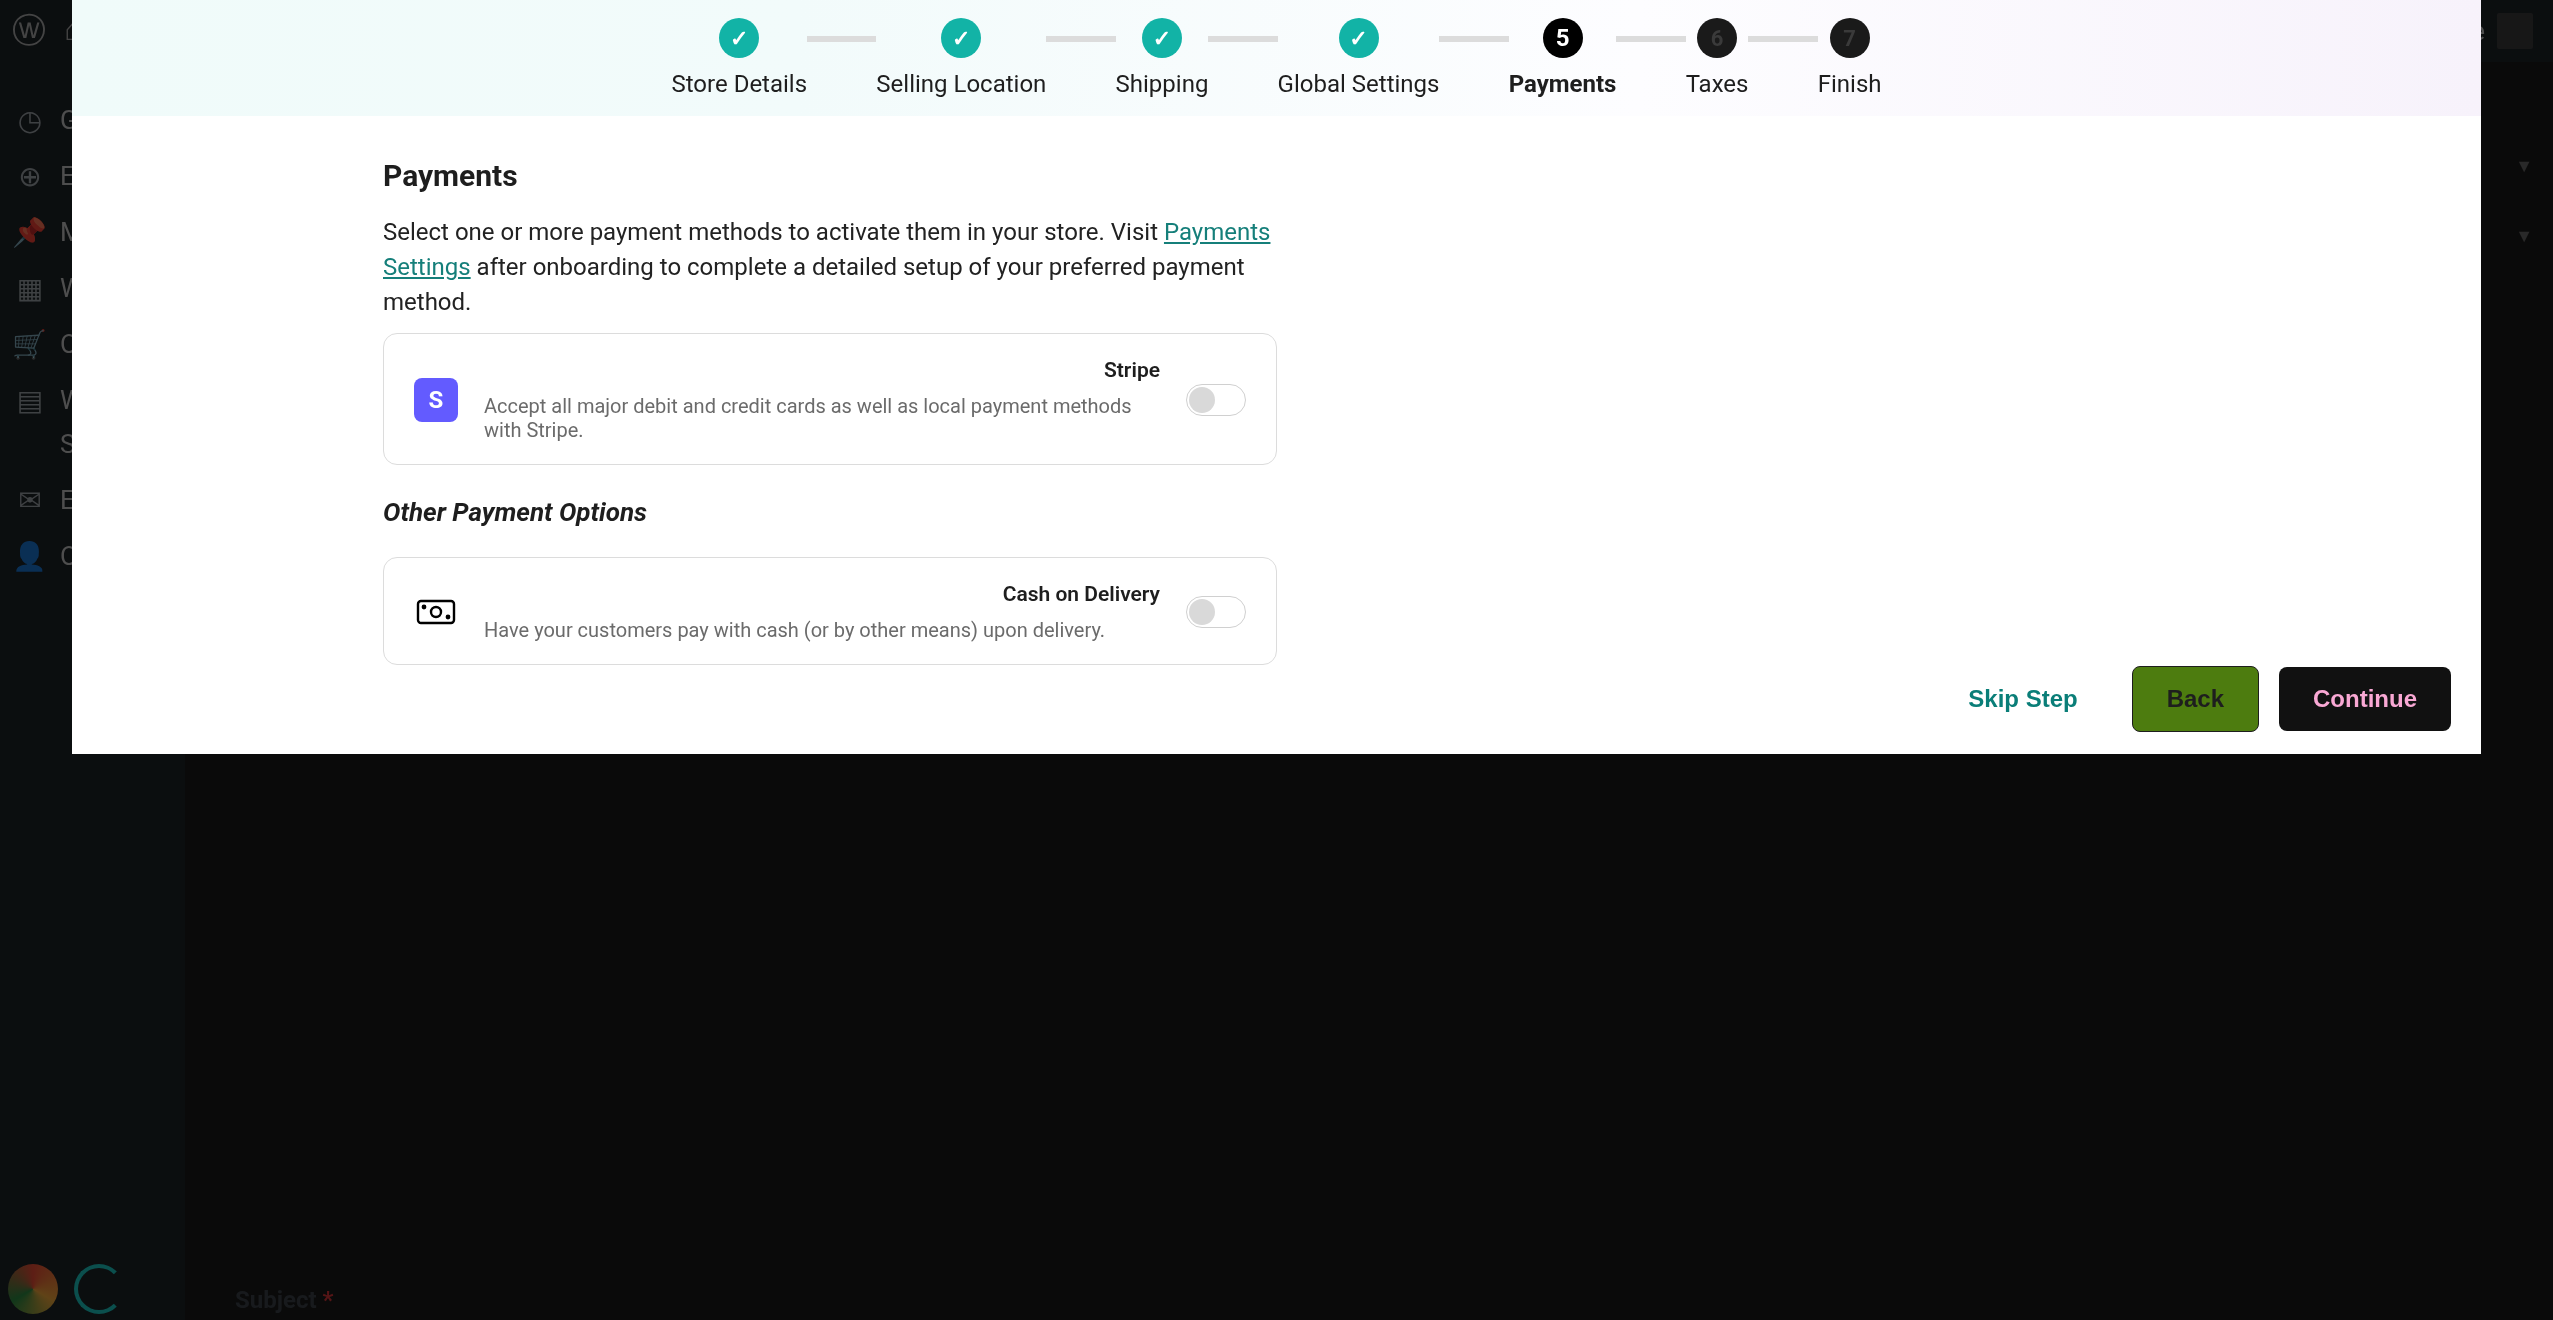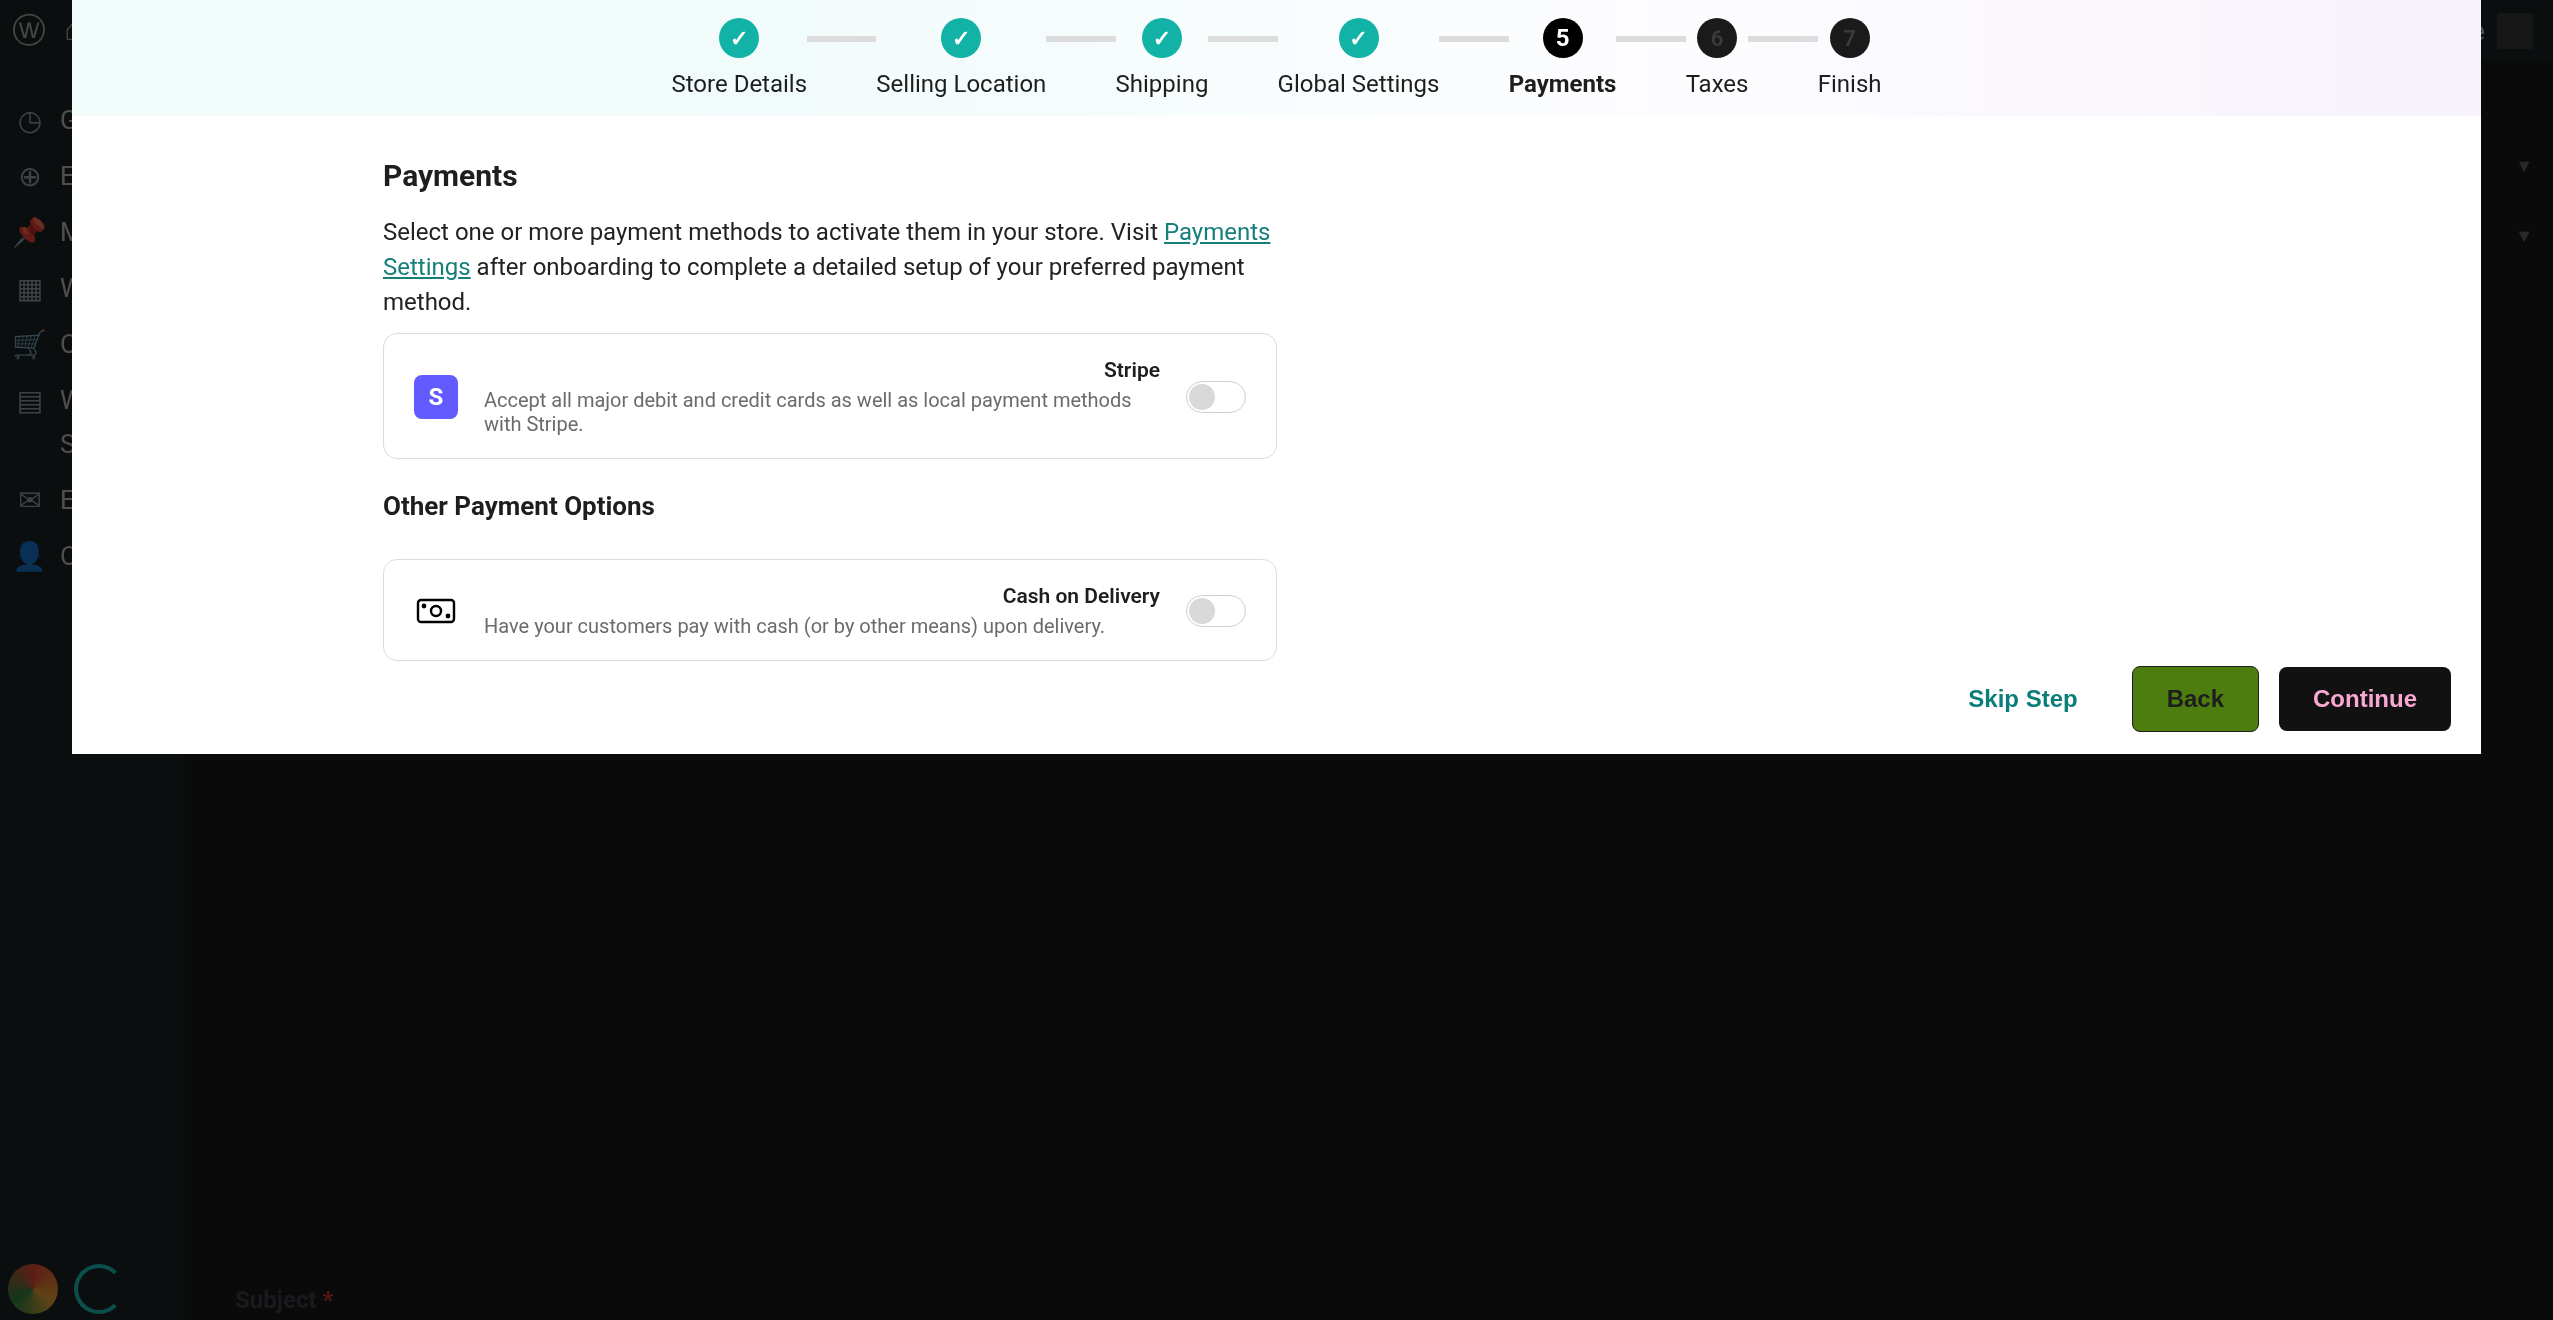--- a/index.html
+++ b/index.html
@@ -191,21 +191,21 @@
     flex: 0 0 auto;
   }
   .opt-icon.stripe {
     background: #635bff;
     color: #fff;
     font-weight: 700;
     font-size: 24px;
   }
   .opt-body { flex: 1; }
   .opt-title { font-size: 21px; font-weight: 600; margin-bottom: 6px; text-align: right; }
-  .opt-desc  { font-size: 20px; color: #6b6b6b; }
+  .opt-desc  { font-size: 20px; color: #6b6b6b; margin-top: 12px; }
 
   .toggle {
     width: 60px; height: 32px;
     border: 1px solid #d0d0d0;
     border-radius: 999px;
     position: relative;
     background: #fff;
     flex: 0 0 auto;
     cursor: pointer;
   }
@@ -213,21 +213,22 @@
     position: absolute;
     top: 2px; left: 2px;
     width: 26px; height: 26px;
     background: #d9d9d9;
     border-radius: 50%;
   }
 
   .section-heading {
     font-size: 26px;
     font-weight: 700;
-    margin: 8px 0 38px 0;
+    margin: 8px 0 30px 0;
+    font-style: italic;
   }
 
   
   .footer {
     position: absolute;
     left: 0; right: 0; bottom: 0;
     height: 90px;
     display: flex;
     align-items: center;
     justify-content: flex-end;

